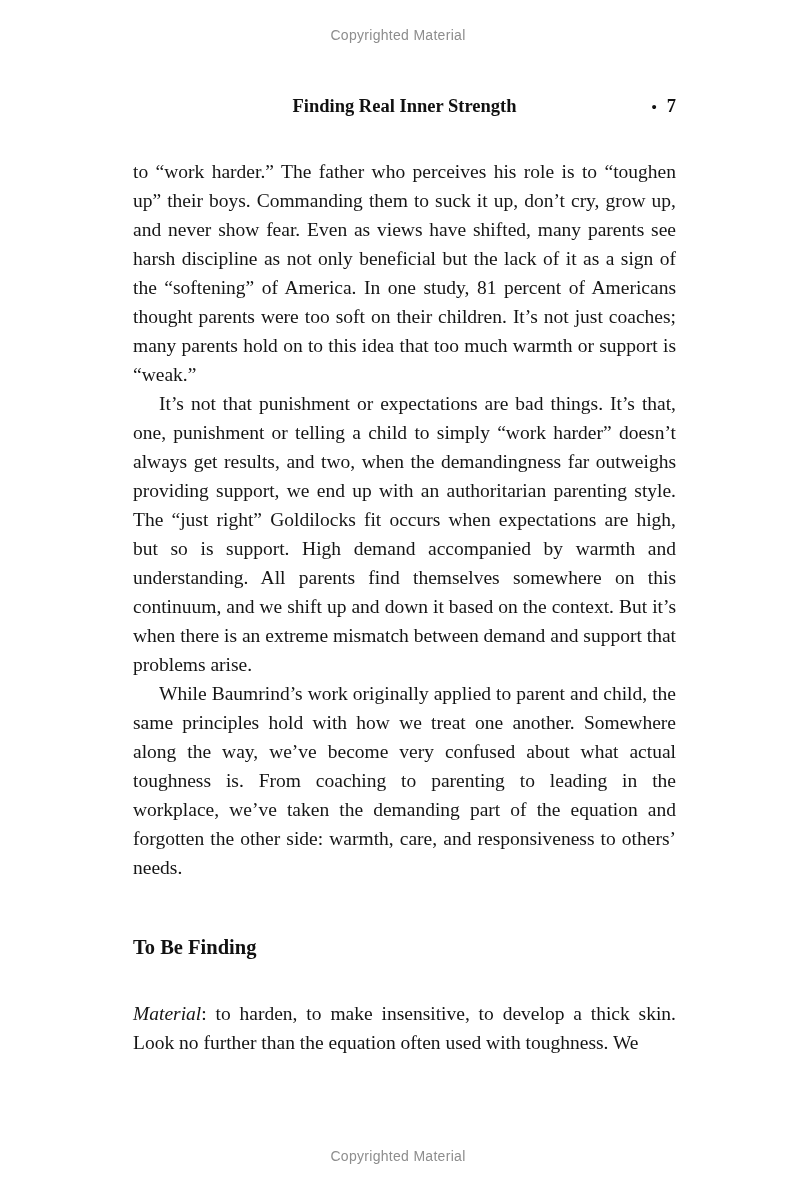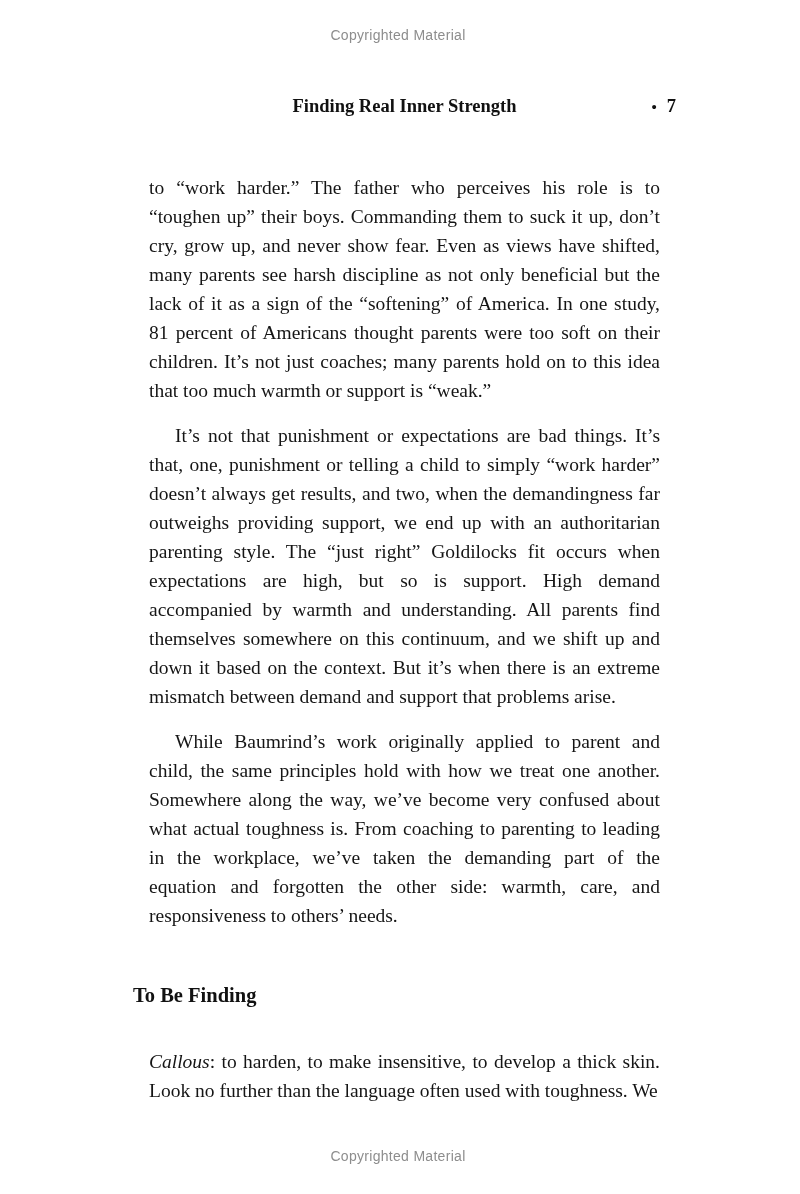--- a/index.html
+++ b/index.html
@@ -60,21 +60,21 @@
     position: absolute;
     top: 157px;
     left: 133px;
     width: 543px;
     font-size: 19.5px;
     line-height: 29px;
     text-align: justify;
     color: #151515;
   }
   .para {
-    margin: 16px;
+    margin: 0;
     padding: 0;
   }
   .para.indent {
     text-indent: 26px;
   }
   .section-heading {
     margin: 51px 0 37px 0;
     padding: 0;
     font-size: 20.5px;
     line-height: 29px;
@@ -101,18 +101,18 @@
     </span>
   </div>
 
   <div class="body-text">
     <p class="para">to “work harder.” The father who perceives his role is to “toughen up” their boys. Commanding them to suck it up, don’t cry, grow up, and never show fear. Even as views have shifted, many parents see harsh discipline as not only beneficial but the lack of it as a sign of the “softening” of America. In one study, 81 percent of Americans thought parents were too soft on their children. It’s not just coaches; many parents hold on to this idea that too much warmth or support is “weak.”</p>
     <p class="para indent">It’s not that punishment or expectations are bad things. It’s that, one, punishment or telling a child to simply “work harder” doesn’t always get results, and two, when the demandingness far outweighs providing support, we end up with an authoritarian parenting style. The “just right” Goldilocks fit occurs when expectations are high, but so is support. High demand accompanied by warmth and understanding. All parents find themselves somewhere on this continuum, and we shift up and down it based on the context. But it’s when there is an extreme mismatch between demand and support that problems arise.</p>
     <p class="para indent">While Baumrind’s work originally applied to parent and child, the same principles hold with how we treat one another. Somewhere along the way, we’ve become very confused about what actual toughness is. From coaching to parenting to leading in the workplace, we’ve taken the demanding part of the equation and forgotten the other side: warmth, care, and responsiveness to others’ needs.</p>
 
     <h2 class="section-heading">To Be Finding</h2>
 
-    <p class="para"><em>Callous</em><span>: to harden, to make insensitive, to develop a thick skin. Look no further than the language often used with toughness. We</span></p>
+    <p class="para"><em>Material</em><span>: to harden, to make insensitive, to develop a thick skin. Look no further than the equation often used with toughness. We</span></p>
   </div>
 
   <div class="copyright bottom">Copyrighted Material</div>
 
 </div>
 
 </body></html>

